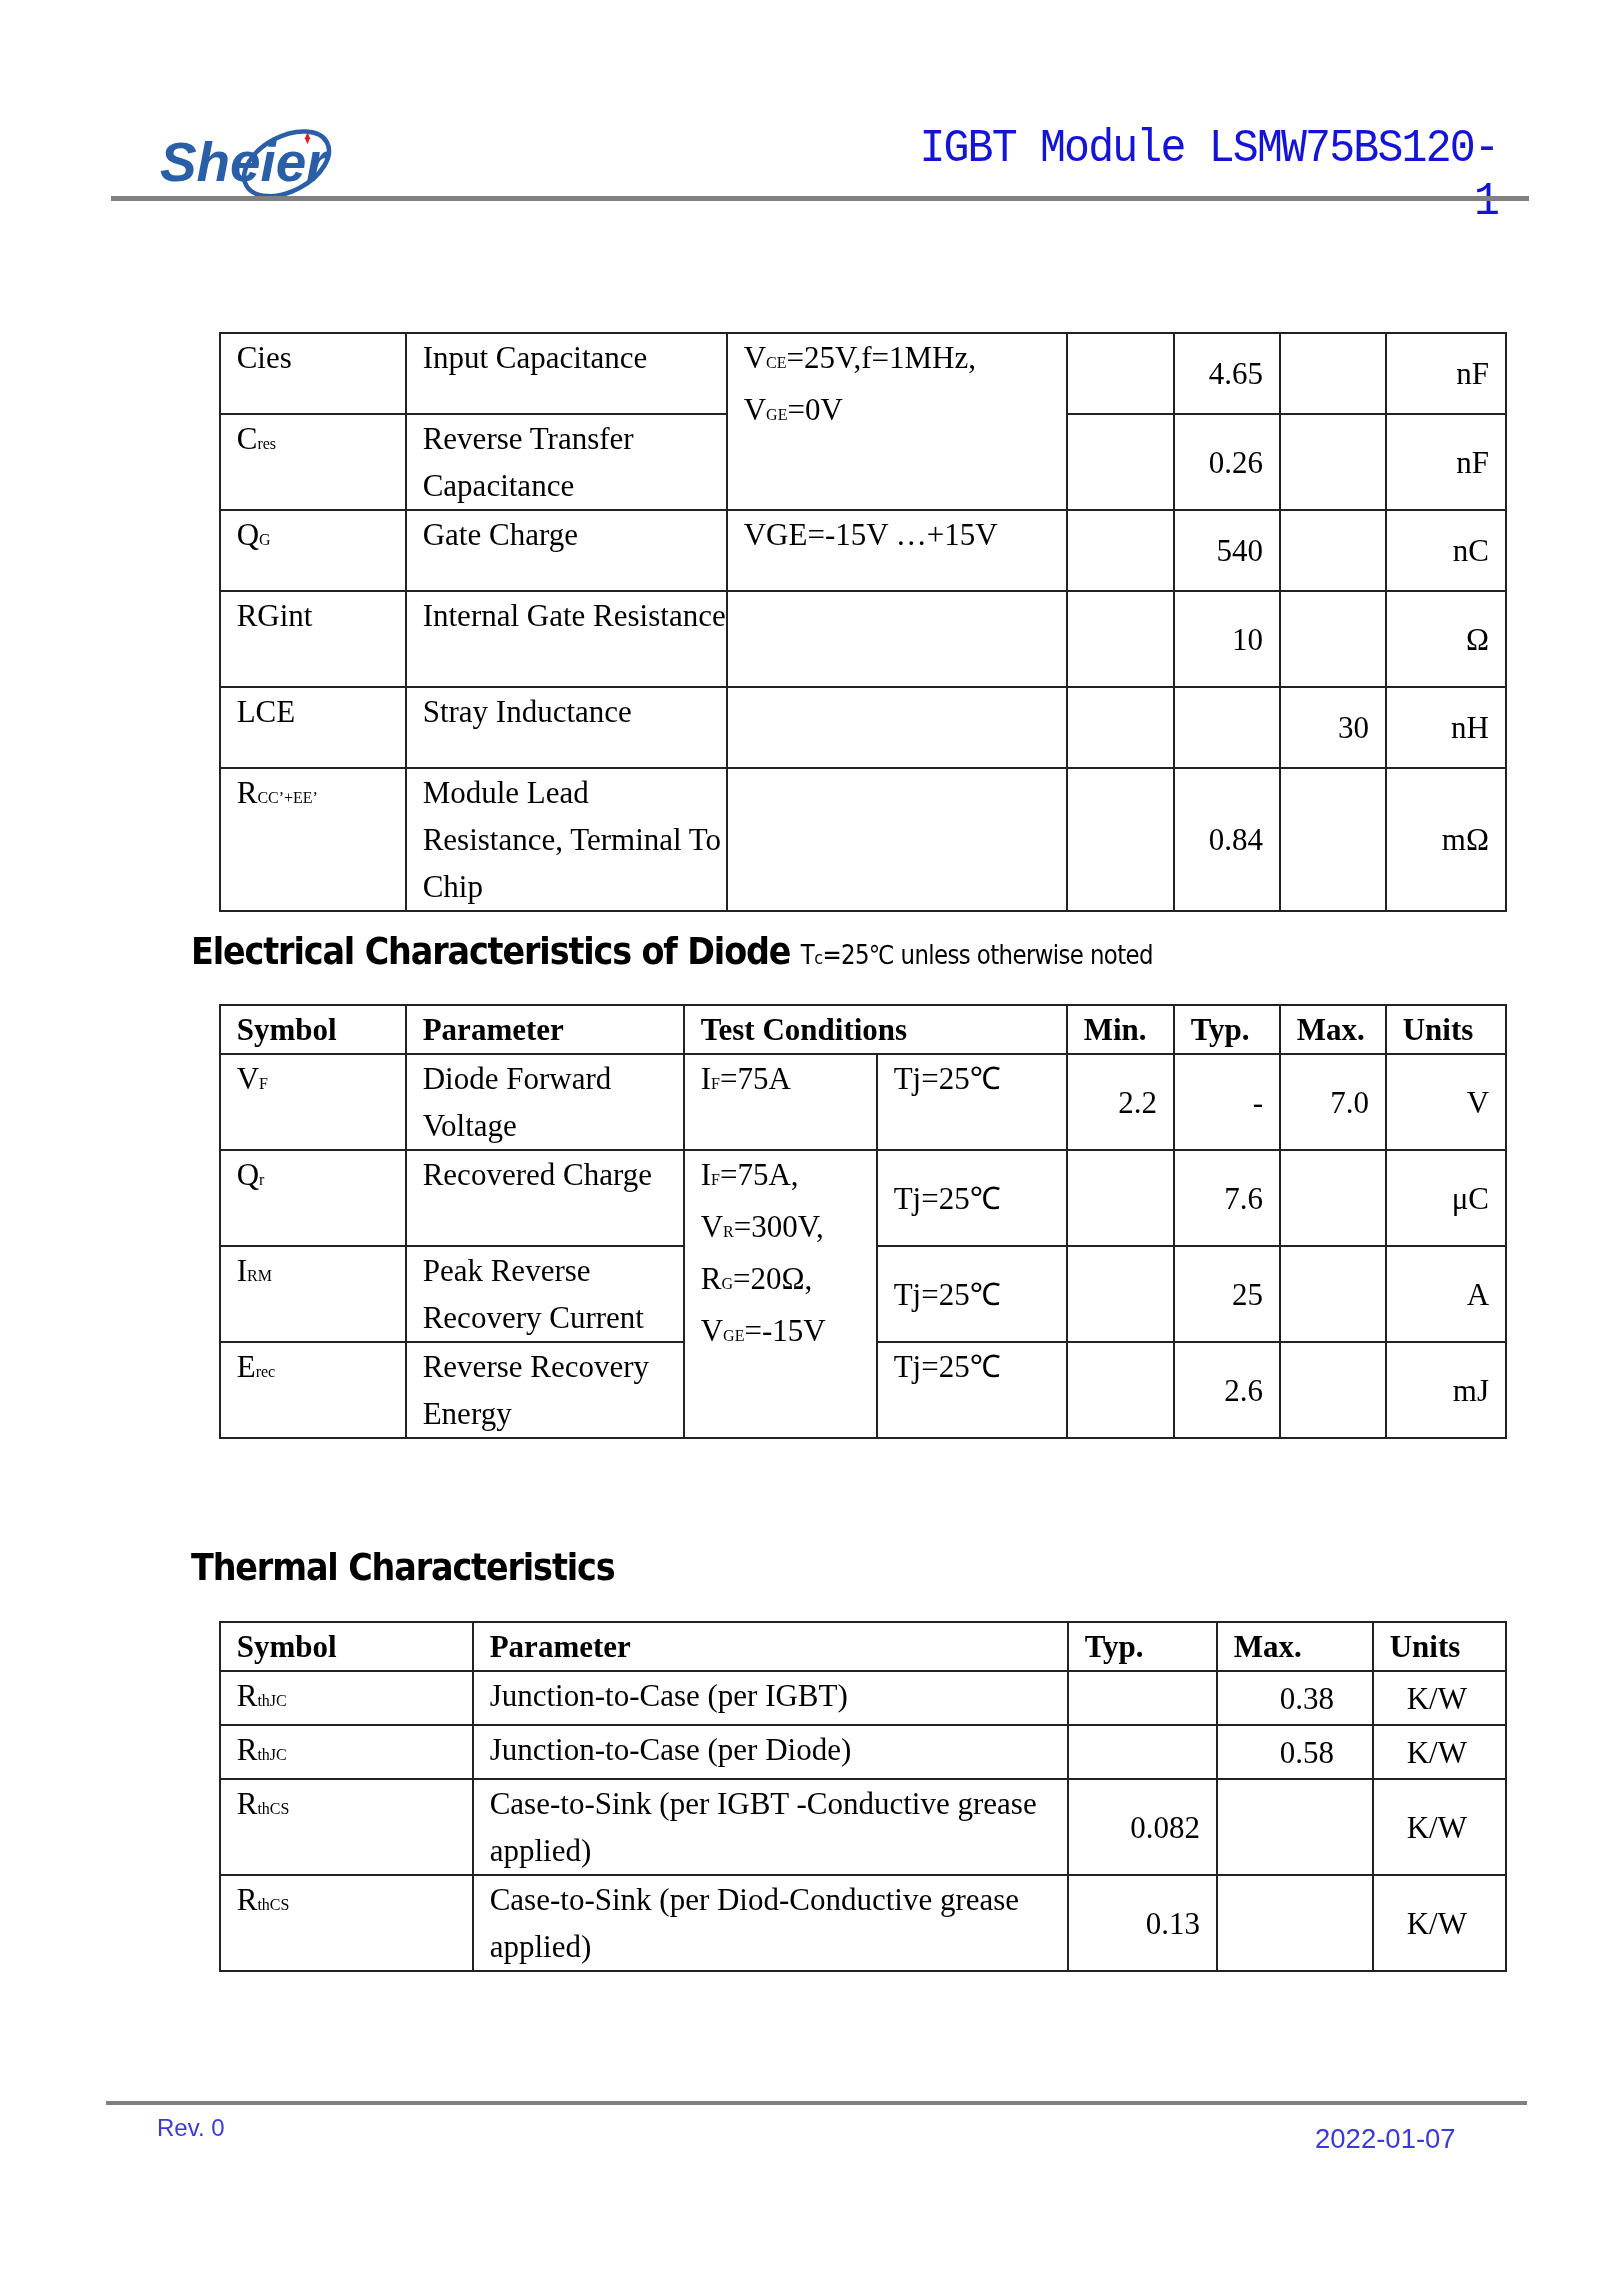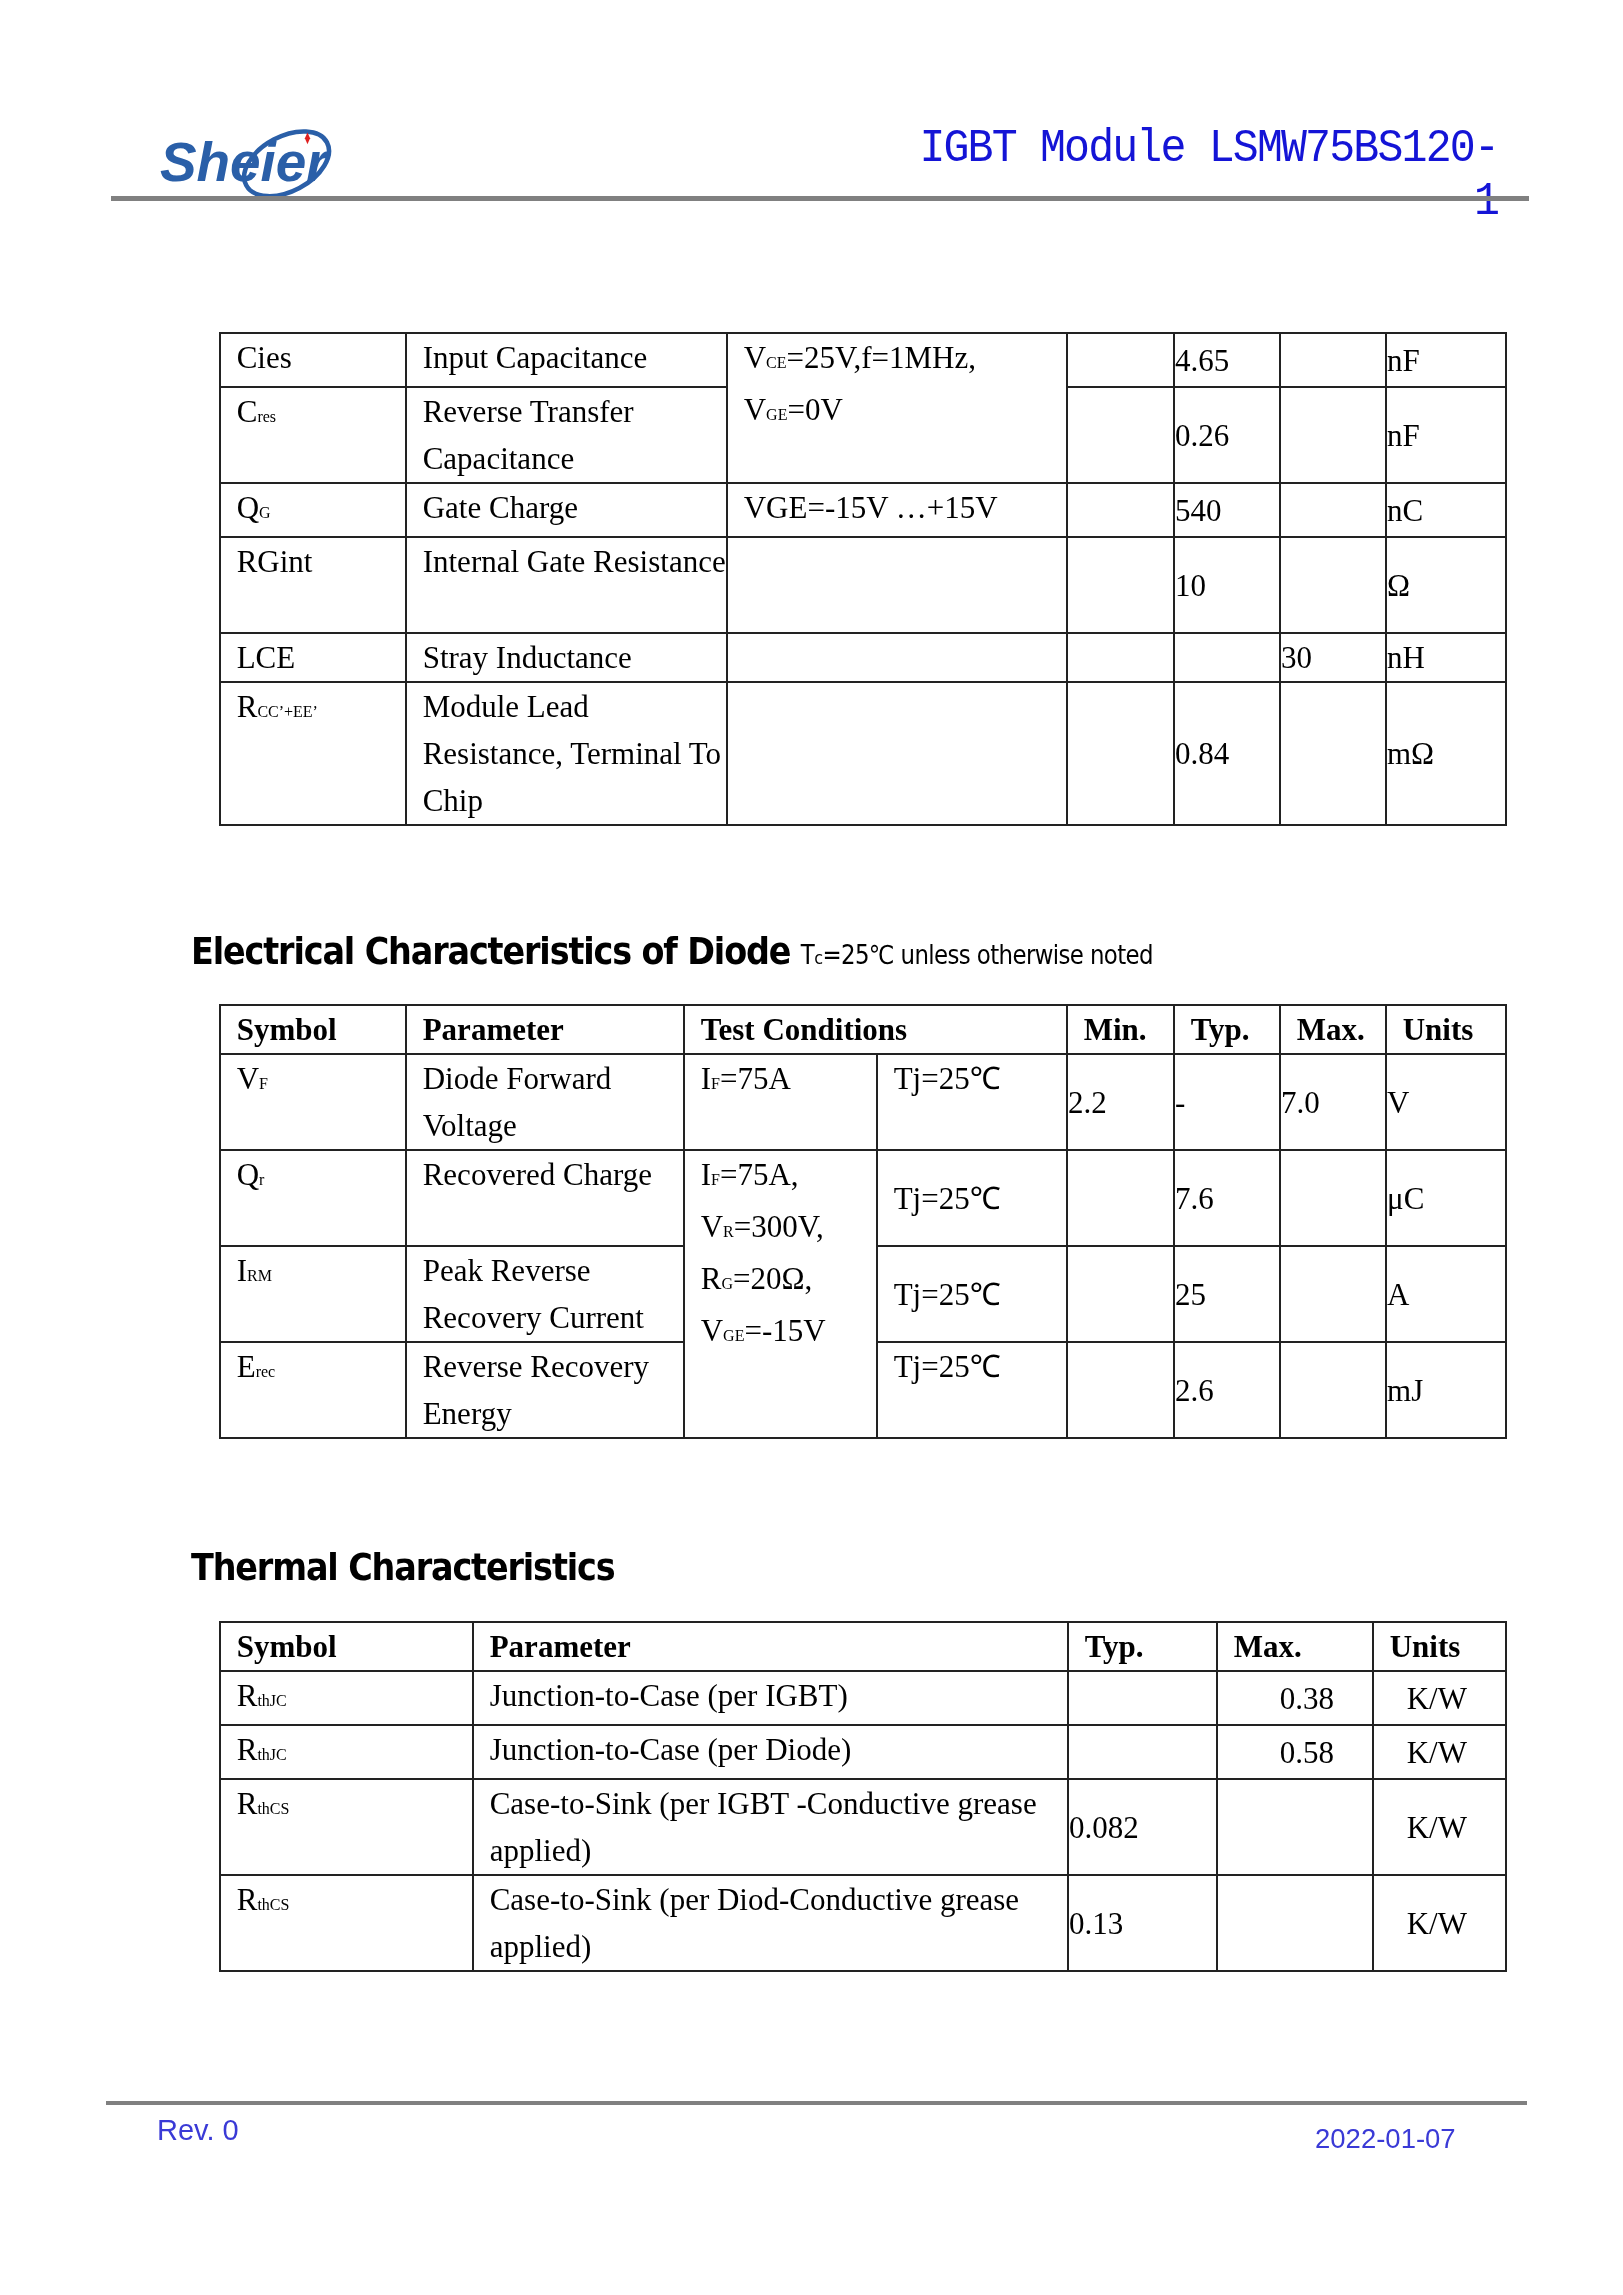--- a/index.html
+++ b/index.html
@@ -12,37 +12,37 @@
   #doc-title { left: 857px; top: 122px; width: 641px; text-align: right;
                font-family: "Liberation Mono", monospace; font-size: 47px;
                color: #1414d6; letter-spacing: -2px; transform: scaleX(0.92); transform-origin: right; }
   #header-rule { left: 111px; top: 196px; width: 1418px; height: 4.6px; background: #808080; }
 
   
   table.spec { position: absolute; border-collapse: collapse; table-layout: fixed;
                font-family: "Liberation Serif", serif; font-size: 31px; line-height: 47px; margin-left: 45px; }
   table.spec td, table.spec th { border: 2px solid #222; padding: 0 0 0 15.7px; vertical-align: top; text-align: left; }
   table.spec th { font-weight: bold; height: 46px; vertical-align: middle; border-radius: 20px; }
-  table.spec td.c { text-align: left; padding: 0; vertical-align: middle; }
+  table.spec td.c { text-align: right; padding: 16px; vertical-align: middle; }
   table.spec td.r { text-align: right; padding-right: 38px; vertical-align: middle; }
   table.spec td.mid { vertical-align: middle; }
   .sub { font-size: 16px; }
 
   #table-igbt { left: 174px; top: 332px; width: 1286px; }
   #table-diode { left: 174px; top: 1004px; width: 1286px; }
   #table-thermal { left: 174px; top: 1621px; width: 1286px; }
 
   .section-title { font-family: "DejaVu Sans", sans-serif; font-weight: bold; font-size: 38px;
                    letter-spacing: -1.3px; transform: scaleX(0.88); transform-origin: left; white-space: nowrap; }
   .section-note { font-family: "DejaVu Sans", sans-serif; font-weight: normal; font-size: 26px; letter-spacing: -0.7px; }
   #diode-title { left: 191px; top: 929px; }
   #thermal-title { left: 191px; top: 1545px; }
 
   #footer-rule { left: 106px; top: 2101px; width: 1421px; height: 3.9px; background: #808080; }
-  #footer-rev { left: 157px; top: 2114px; font-family: "Liberation Sans", sans-serif; font-size: 29px; color: #3a3ad6; }
+  #footer-rev { left: 157px; top: 2114px; font-family: "Liberation Sans", sans-serif; font-size: 24px; color: #3a3ad6; }
   #footer-date { left: 1315px; top: 2123px; font-family: "Liberation Sans", sans-serif; font-size: 27.5px; color: #3a3ad6; }
 </style>
 </head>
 <body>
 
 <div id="logo" class="abs">
   <svg width="222" height="79" viewBox="0 0 340 120">
     <ellipse cx="200" cy="62" rx="70" ry="42" fill="none" stroke="#2a5fa8" stroke-width="7" transform="rotate(-28 200 62)"></ellipse>
     <text x="6" y="88" font-family="Liberation Sans, sans-serif" font-size="84" font-weight="bold" font-style="italic" fill="#2a5fa8">Sheier</text>
     <path d="M232 14 l4 9 l-4 9 l-4 -9 z" fill="#e02020"></path>

